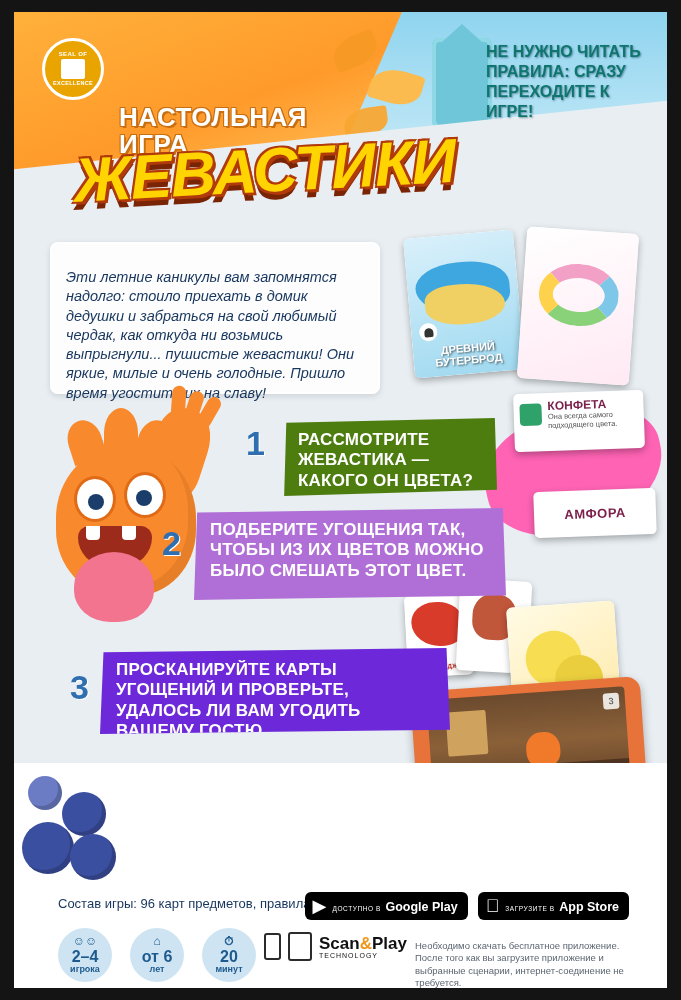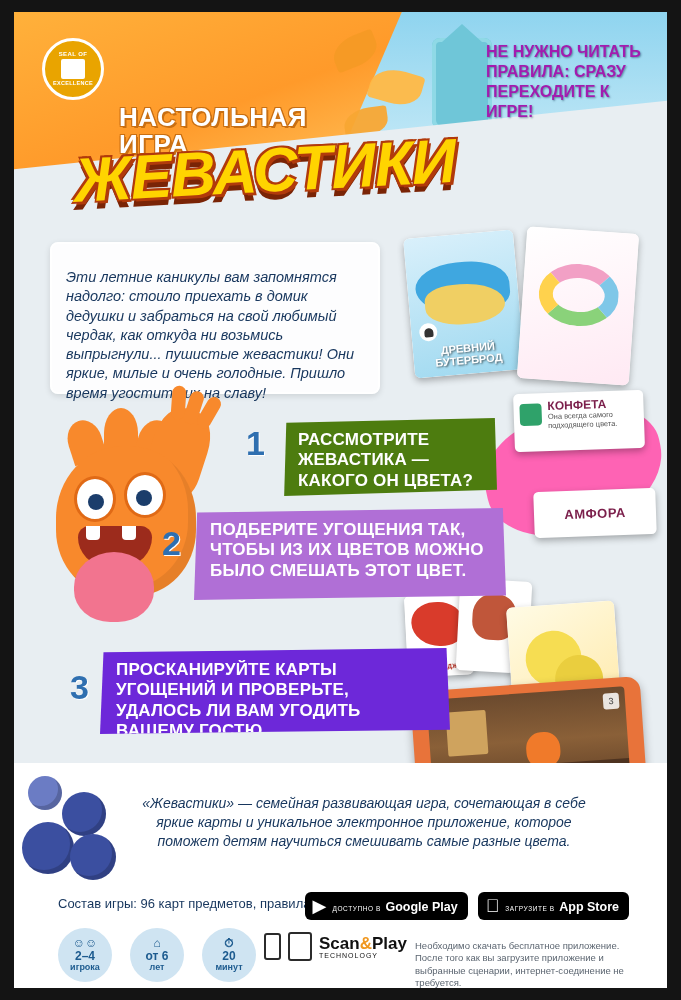--- a/index.html
+++ b/index.html
@@ -76,21 +76,21 @@
     color:#ffd400; line-height:1;
     letter-spacing:-1px;
     text-transform: uppercase;
     transform: rotate(-3deg);
     text-shadow:
       3px 3px 0 #b13a0b, -2px -2px 0 #b13a0b, 2px -2px 0 #b13a0b, -2px 2px 0 #b13a0b,
       0 8px 0 #7a2406;
   }
   .topright{
     position:absolute; right:16px; top:30px; width:165px;
-    color:#a21caf; font-weight:bold; font-size:16px; line-height:1.25;
+    color:#0f766e; font-weight:bold; font-size:16px; line-height:1.25;
     text-transform:uppercase; text-align:left;
     text-shadow: 1px 1px 2px rgba(0,40,70,.45);
   }
   
   .intro{
     position:absolute; left:36px; top:230px; width:330px; height:152px;
     background:rgba(255,255,255,.88);
     border:2px solid #ffffff; border-radius:8px;
     padding:24px 14px;
     color:#17365d; font-size:14.5px; line-height:1.33;
@@ -240,21 +240,21 @@
     position:absolute; left:44px; top:884px; color:#17365d; font-size:13px;
   }
   .icons{
     position:absolute; left:44px; top:916px; display:flex; gap:18px; align-items:flex-start;
   }
   .ic{
     width:54px; height:54px; border-radius:50%; background:#cfe4f2;
     display:flex; flex-direction:column; align-items:center; justify-content:center;
     color:#1d5b8f; font-size:9px; font-weight:bold; line-height:1.1; text-align:center;
   }
-  .ic .big{ font-size:12px; }
+  .ic .big{ font-size:16px; }
   .ic .glyph{ font-size:12px; line-height:1; margin-bottom:1px;}
   .scanplay{
     position:absolute; left:250px; top:920px; display:flex; align-items:center; gap:7px;
   }
   .sp-phone{ width:17px; height:27px; border:2px solid #2b2b2b; border-radius:3px;}
   .sp-tab{ width:24px; height:29px; border:2px solid #2b2b2b; border-radius:3px;}
   .sp-txt{ line-height:1; color:#111;}
   .sp-txt .l1t{ font-size:17px; font-weight:bold;}
   .sp-txt .l1t em{ font-style:normal; color:#f0971f;}
   .sp-txt .l2t{ font-size:7px; letter-spacing:1px;}
@@ -392,21 +392,20 @@
 
     <div class="bottom"></div>
 
     <div class="blueberry">
       <div class="berry bb4"></div>
       <div class="berry bb2"></div>
       <div class="berry bb1"></div>
       <div class="berry bb3"></div>
     </div>
 
-    <div class="desc">«Жевастики» — семейная развивающая игра, сочетающая в себе яркие карты и уникальное электронное приложение, которое поможет детям научиться смешивать самые разные цвета.</div>
     <div class="sostav">Состав игры: 96 карт предметов, правила игры</div>
 
     <div class="icons">
       <div class="ic">
         <span class="glyph">☺☺</span>
         <span class="big">2–4</span>
         <span>игрока</span>
       </div>
       <div class="ic">
         <span class="glyph">⌂</span>

